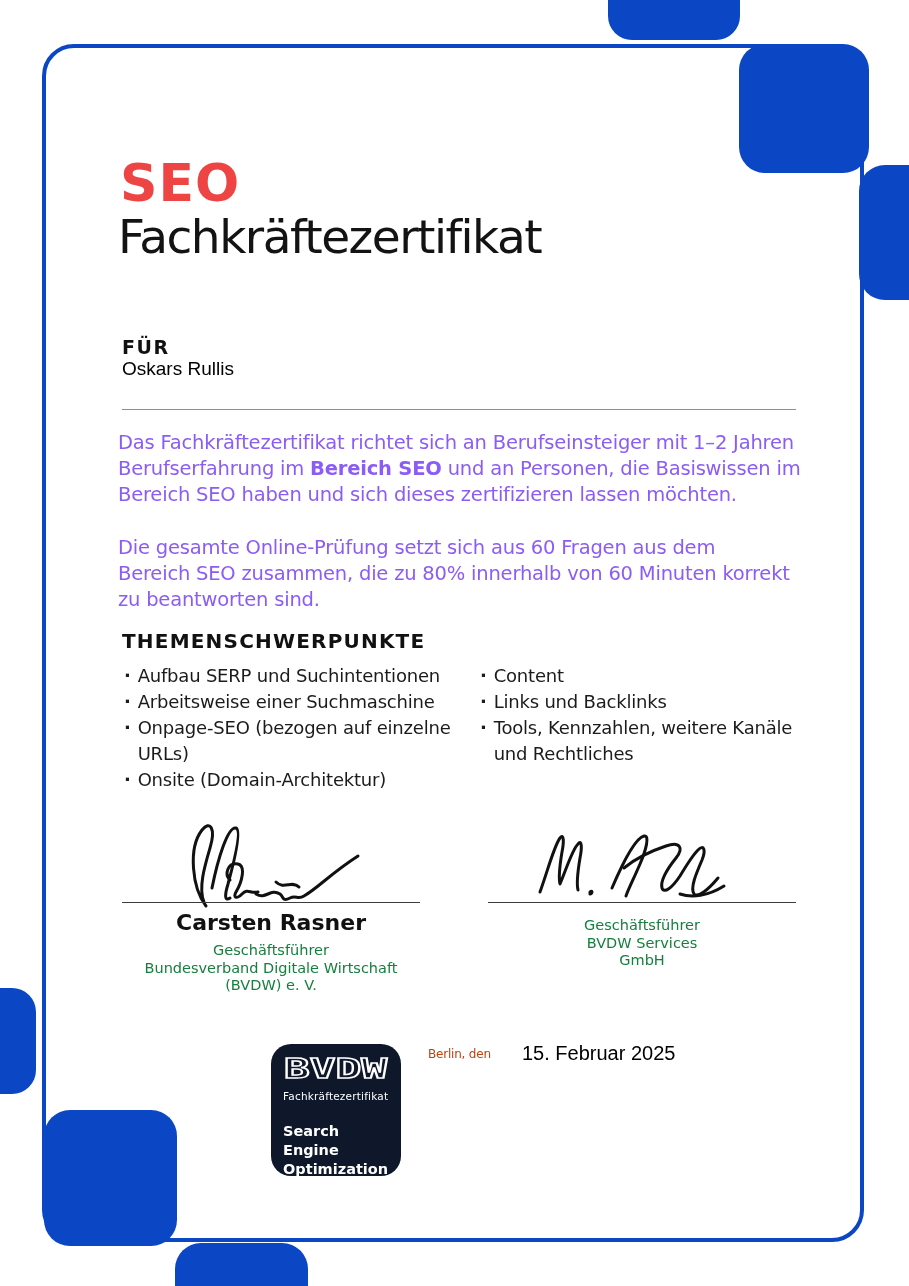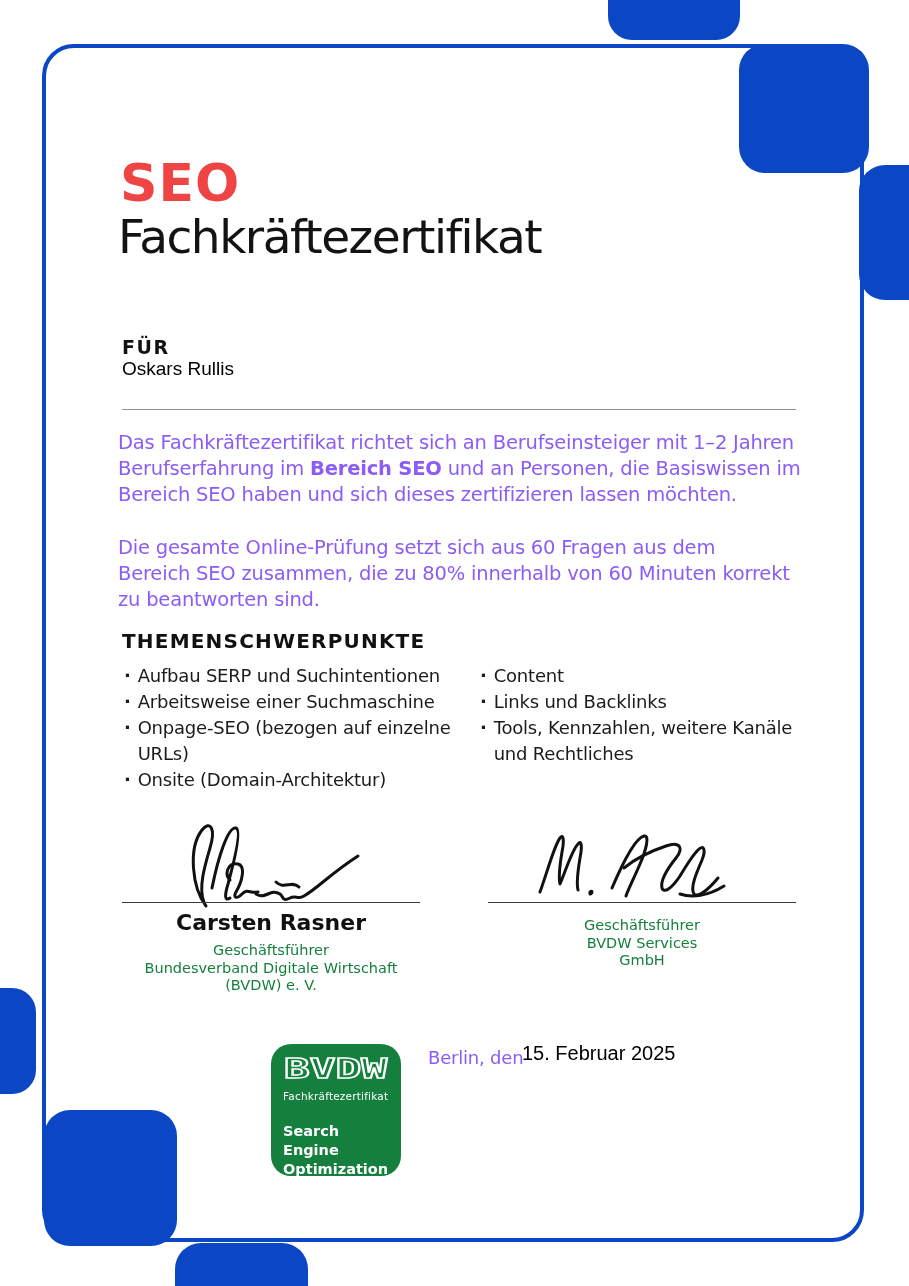--- a/index.html
+++ b/index.html
@@ -44,26 +44,26 @@
 
   .sigblock { top:910px; text-align:center; }
   .sigblock-left  { left:122px; width:298px; }
   .sigblock-right { left:488px; width:308px; }
   .signame { font-size:22px; font-weight:700; color:#111; }
   .sigrole { margin-top:7px; font-size:14.5px; line-height:17.5px; color:#15803d; }
 
   .sig-svg { overflow:visible; }
   .sig-svg path { fill:none; stroke:#111; stroke-width:3; stroke-linecap:round; stroke-linejoin:round; }
 
-  .badge { left:271px; top:1044px; width:130px; height:132px; background:#15803d;
+  .badge { left:271px; top:1044px; width:130px; height:132px; background:#0f172a;
            border-radius:20px; padding:11px 12px; color:#fff; }
   .badge-subtitle { margin-top:3px; font-size:10.5px; letter-spacing:0.2px; font-weight:400; }
   .badge-lines { margin-top:20px; font-size:14.5px; line-height:19px; font-weight:700; }
 
-  .place-label { left:428px; top:1047px; font-size:18px; color:#8b5cf6; letter-spacing:-0.2px; }
+  .place-label { left:428px; top:1047px; font-size:12px; color:#c2410c; letter-spacing:-0.2px; }
   .date { left:522px; top:1042px; font-size:20px; font-family:"Liberation Sans", sans-serif; color:#000; }
 </style>
 </head>
 <body>
 
 <div class="frame"></div>
 
 <div class="content">
 
   <div class="abs program">SEO</div>

